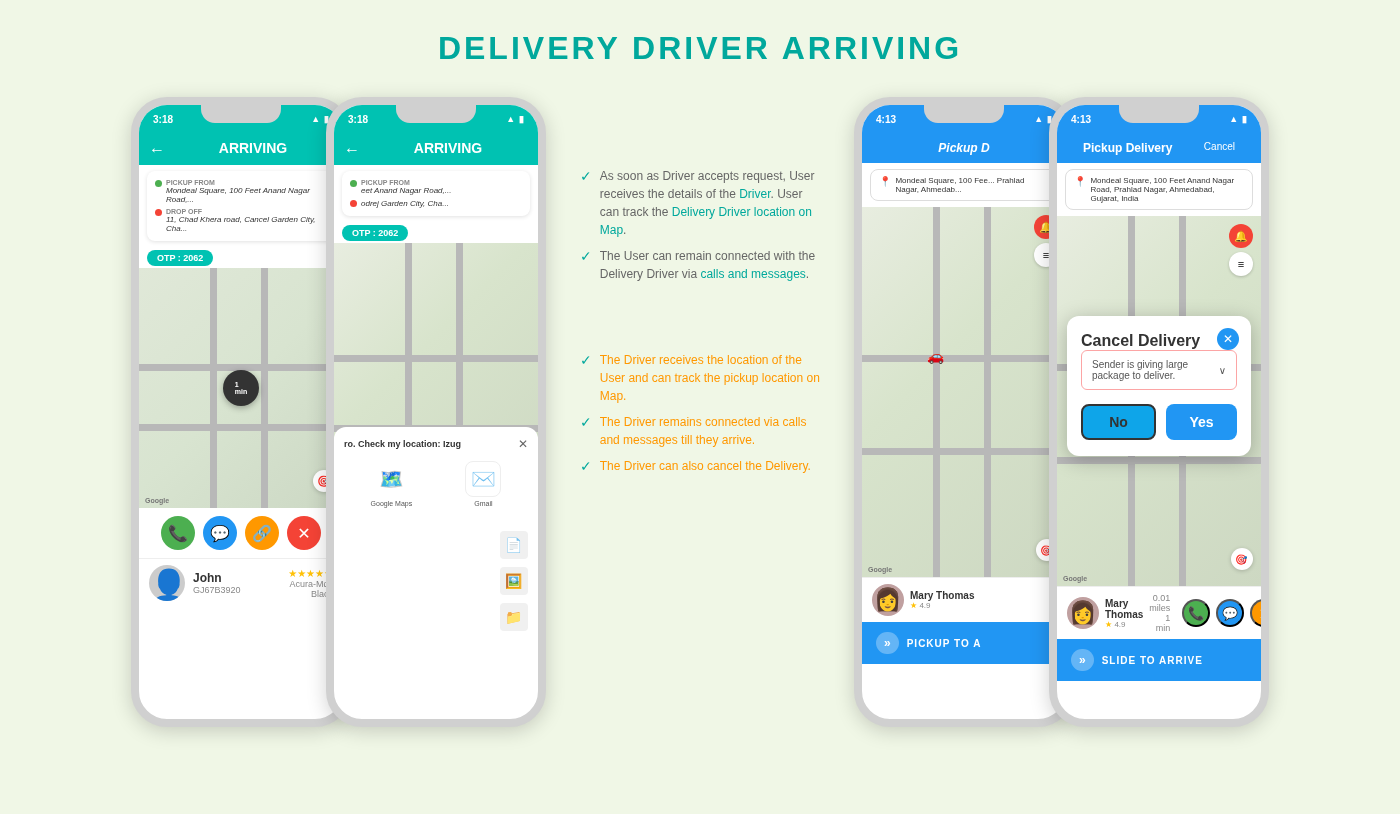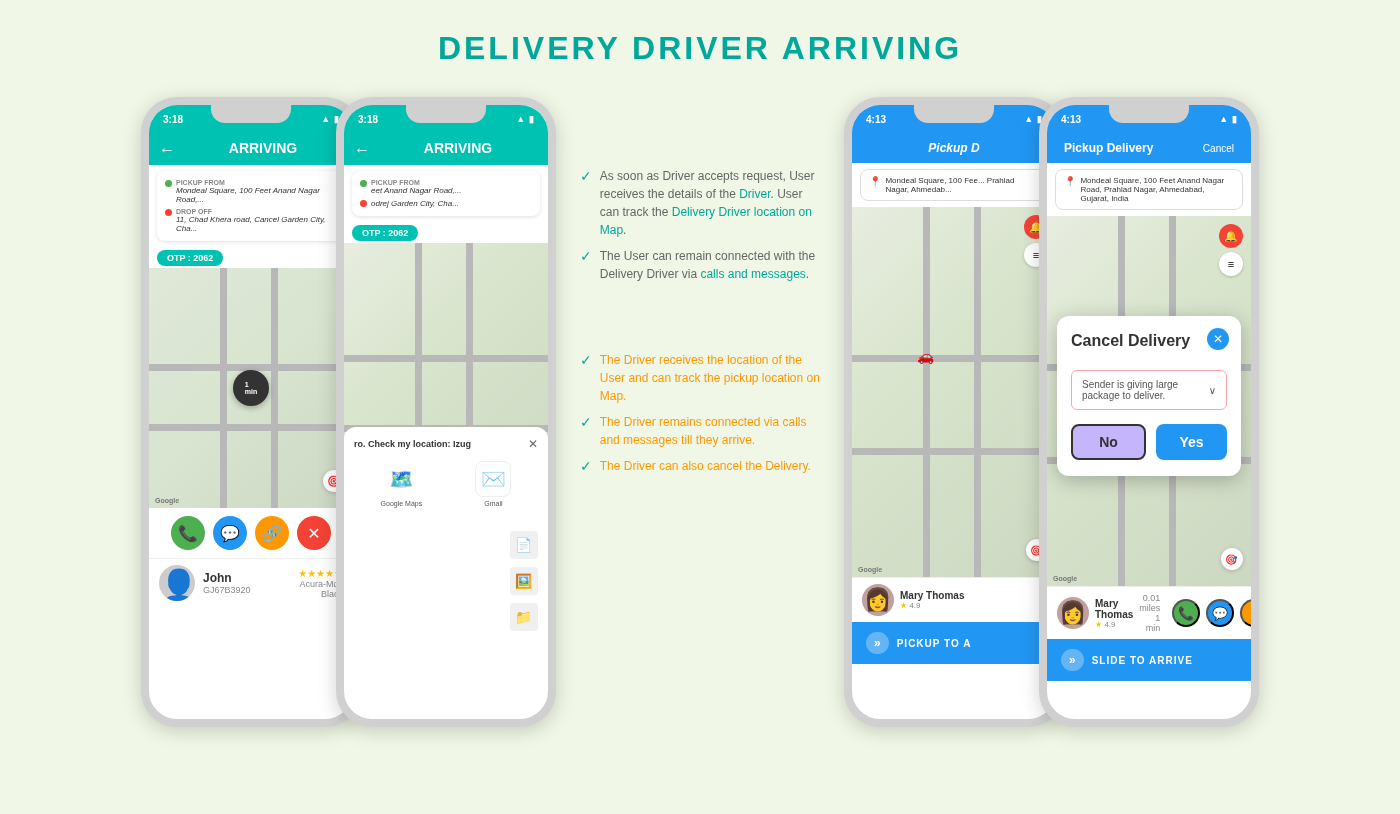--- a/index.html
+++ b/index.html
@@ -16,21 +16,21 @@
       font-size: 32px;
       font-weight: 700;
       color: #00a89c;
       letter-spacing: 3px;
       margin-bottom: 30px;
       margin-top: 10px;
     }
     .content-area {
       display: flex;
       align-items: flex-start;
-      gap: 4px;
+      gap: 14px;
       width: 100%;
       max-width: 1360px;
       justify-content: center;
     }
     .phone {
       width: 220px;
       height: 630px;
       border-radius: 36px;
       border: 8px solid #d0d0d0;
       background: #fff;
@@ -285,21 +285,21 @@
       background: #fff;
       border-radius: 12px;
       padding: 16px 14px;
       box-shadow: 0 4px 20px rgba(0,0,0,0.25);
       z-index: 20;
     }
     .modal-title {
       font-size: 16px;
       font-weight: 700;
       color: #333;
-      margin-bottom: 20px;
+      margin-bottom: 0;
     }
     .modal-close {
       position: absolute;
       top: 12px; right: 12px;
       width: 22px; height: 22px;
       background: #2196f3;
       border-radius: 50%;
       color: #fff;
       display: flex; align-items: center; justify-content: center;
       font-size: 12px; cursor: pointer;
@@ -320,21 +320,21 @@
     }
     .modal-btn-no {
       flex: 1;
       border: 2px solid #333;
       border-radius: 8px;
       padding: 8px;
       text-align: center;
       font-size: 14px;
       font-weight: 700;
       color: #333;
-      background: #c4b5fd;
+      background: #0ea5e9;
       cursor: pointer;
     }
     .modal-btn-yes {
       flex: 1;
       border: none;
       border-radius: 8px;
       padding: 8px;
       text-align: center;
       font-size: 14px;
       font-weight: 700;
@@ -637,21 +637,21 @@
 
     <div class="phone phone-overlap" style="z-index:6;">
       <div class="phone-notch"></div>
       <div class="phone-status-bar blue">
         <span>4:13</span>
         <div class="status-icons">
           <span>▲</span>
           <span>▮</span>
         </div>
       </div>
-      <div style="background:#2196f3; padding:8px 17px; display:flex; align-items:center; justify-content:space-between;">
+      <div style="background:#2196f3; padding:8px 26px; display:flex; align-items:flex-start; justify-content:space-between;">
         <span style="color:#fff; font-weight:700; font-size:12px;">Pickup Delivery</span>
         <span style="color:#fff; font-size:10px;">Cancel</span>
       </div>
       <div class="pickup-address-box">
         <span class="location-pin-icon">📍</span>
         <div style="font-size:8px; color:#333;">Mondeal Square, 100 Feet Anand Nagar Road, Prahlad Nagar, Ahmedabad, Gujarat, India</div>
       </div>
 
       <div class="map-area" style="height:370px; position:relative;">
         <div class="map-simple">

